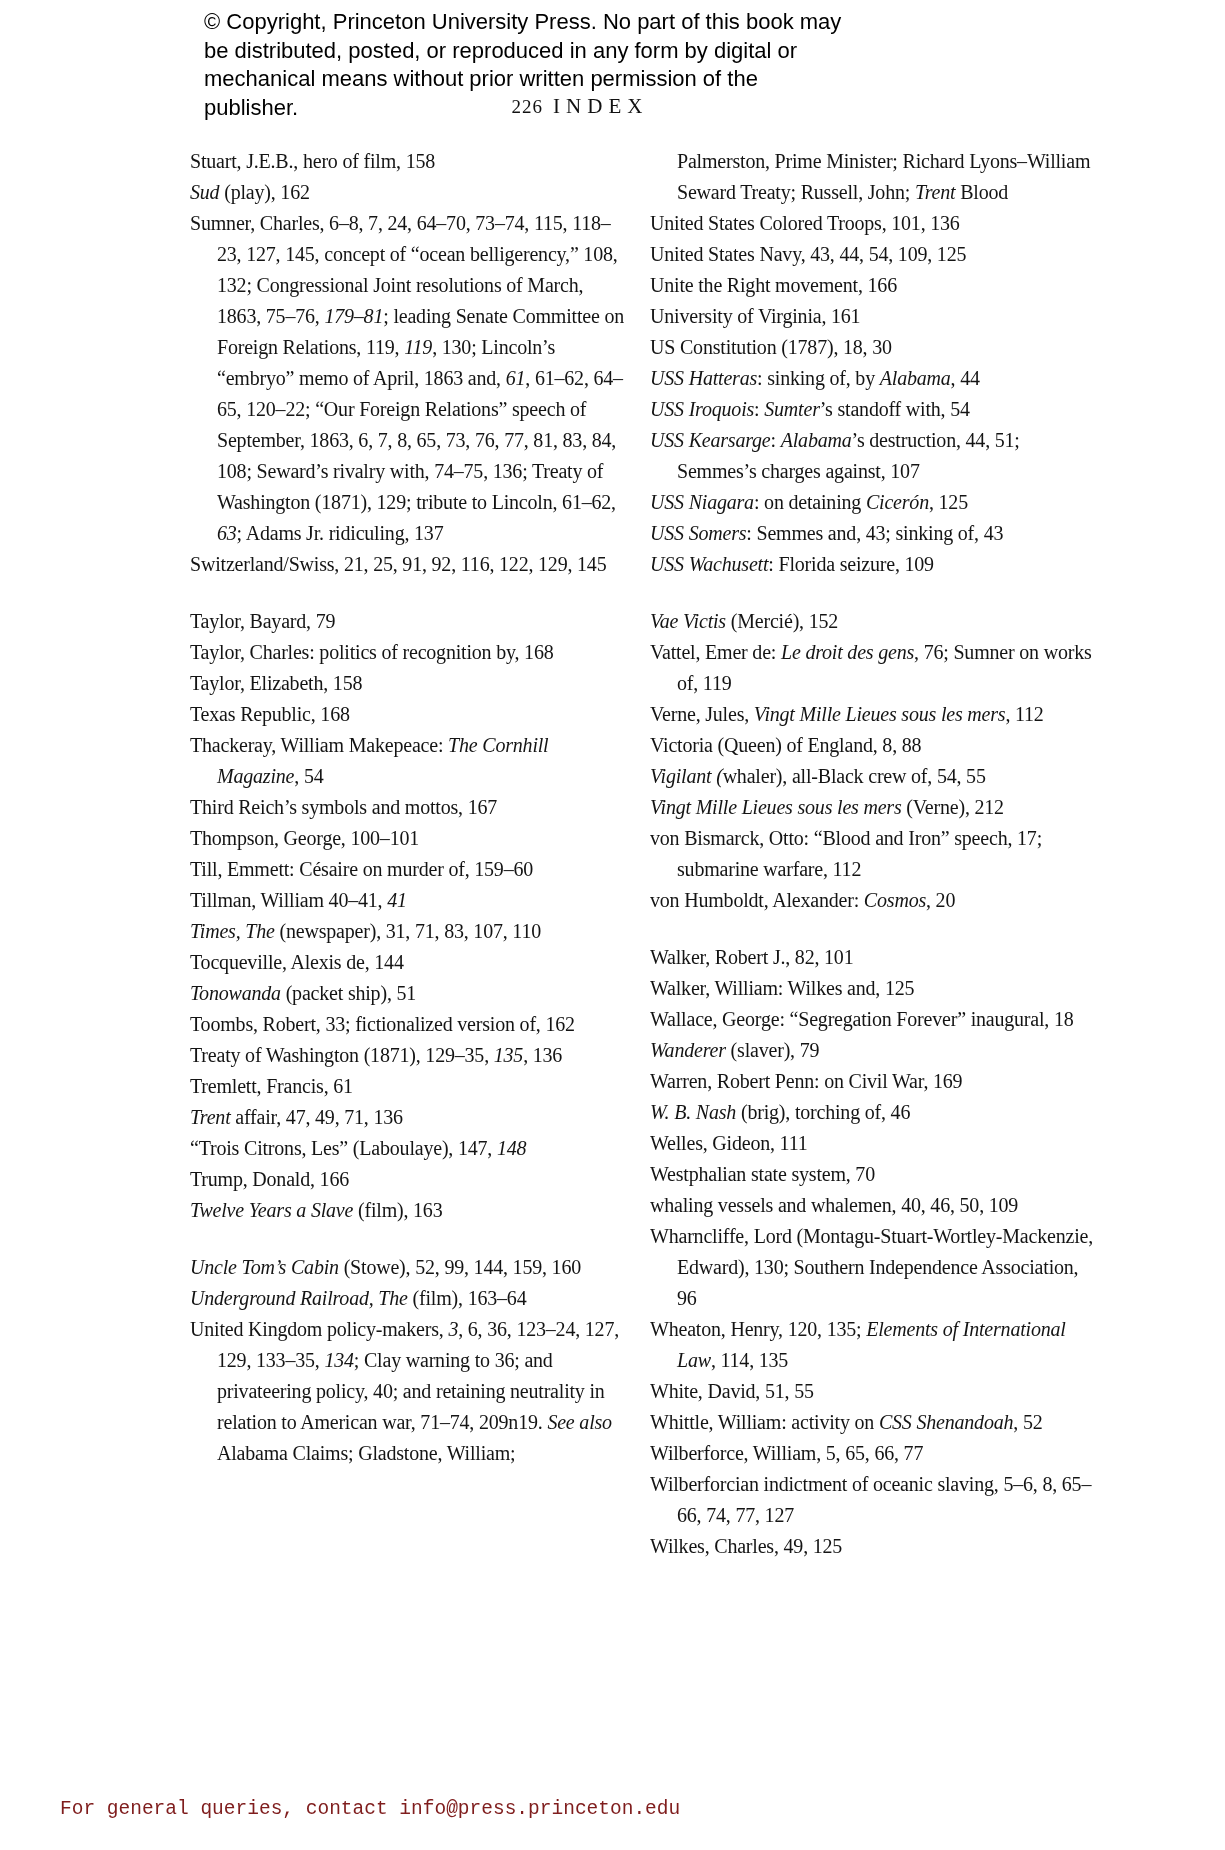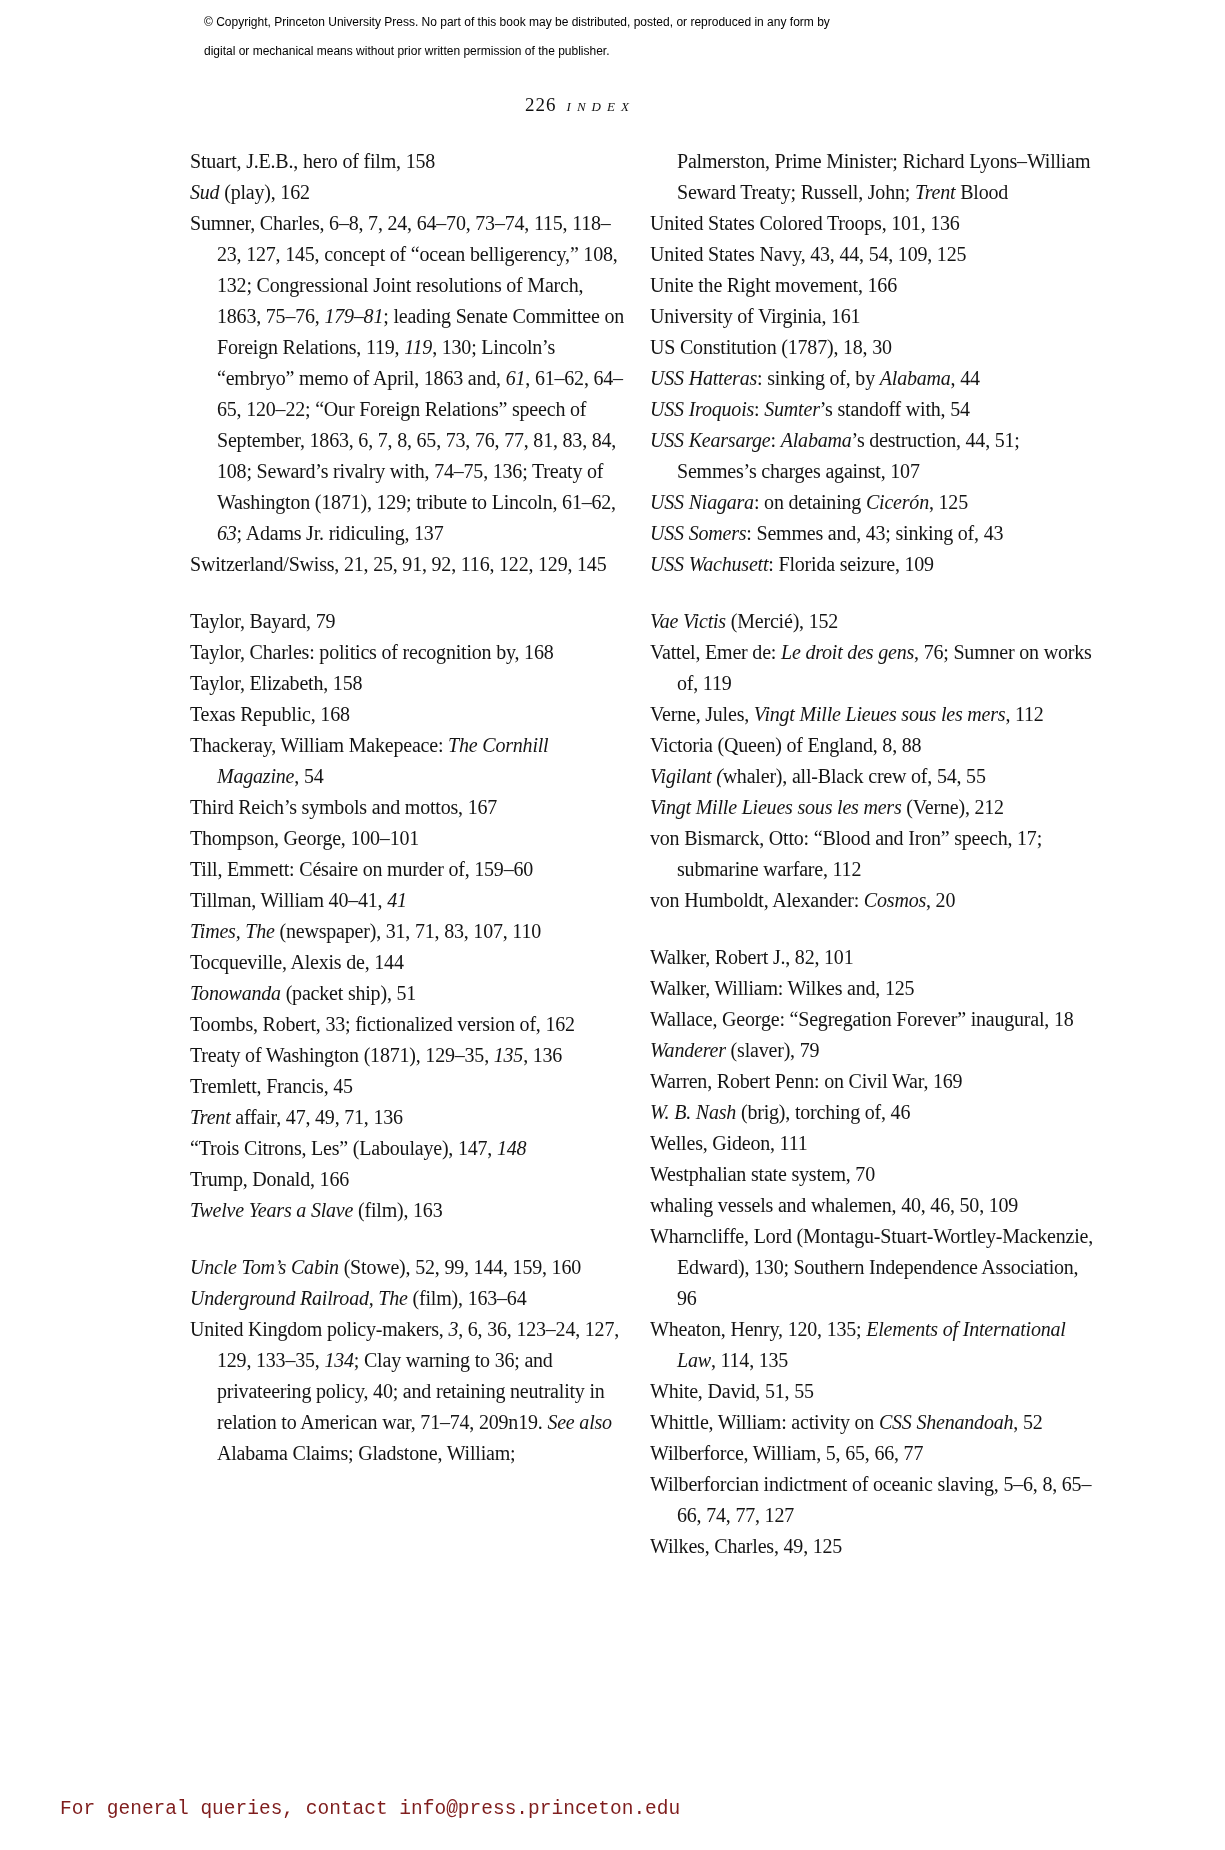--- a/index.html
+++ b/index.html
@@ -4,28 +4,28 @@
 <style>
   html,body{margin:0;padding:0;}
   body{
     width:1225px;height:1850px;background:#ffffff;position:relative;
     font-family:"Liberation Serif",serif;color:#0f0f0f;
     -webkit-font-smoothing:antialiased;
   }
   .copyright{
     position:absolute;left:204px;top:8px;width:640px;
     font-family:"Liberation Sans",sans-serif;
-    font-size:12px;line-height:28.5px;color:#000;
+    font-size:22px;line-height:28.5px;color:#000;
   }
   .pagehead{
     position:absolute;left:380px;top:94px;width:400px;text-align:center;
     font-size:19px;color:#111;
   }
   .pagenum{margin-right:10px;letter-spacing:1px;}
-  .section{letter-spacing:6px;font-size:13px;font-style:italic;}
+  .section{letter-spacing:6px;font-size:21px;}
   .col{
     position:absolute;top:146px;
     font-size:20px;line-height:31px;letter-spacing:-0.2px;color:#141414;
   }
   .col-left{left:190px;width:436px;}
   .col-right{left:650px;width:452px;}
   .entry{padding-left:27px;text-indent:-27px;}
   .entry.gap{margin-top:26px;}
   .entry.cont{text-indent:0;}
   .it{font-style:italic;}
@@ -57,21 +57,21 @@
       <div class="entry"><span>Thackeray, William Makepeace: </span><span class="it">The Cornhill Magazine</span><span>, 54</span></div>
       <div class="entry"><span>Third Reich’s symbols and mottos, 167</span></div>
       <div class="entry"><span>Thompson, George, 100–101</span></div>
       <div class="entry"><span>Till, Emmett: Césaire on murder of, 159–60</span></div>
       <div class="entry"><span>Tillman, William 40–41, </span><span class="it">41</span></div>
       <div class="entry"><span class="it">Times, The</span><span> (newspaper), 31, 71, 83, 107, 110</span></div>
       <div class="entry"><span>Tocqueville, Alexis de, 144</span></div>
       <div class="entry"><span class="it">Tonowanda</span><span> (packet ship), 51</span></div>
       <div class="entry"><span>Toombs, Robert, 33; fictionalized version of, 162</span></div>
       <div class="entry"><span>Treaty of Washington (1871), 129–35, </span><span class="it">135</span><span>, 136</span></div>
-      <div class="entry"><span>Tremlett, Francis, 45</span></div>
+      <div class="entry"><span>Tremlett, Francis, 61</span></div>
       <div class="entry"><span class="it">Trent</span><span> affair, 47, 49, 71, 136</span></div>
       <div class="entry"><span>“Trois Citrons, Les” (Laboulaye), 147, </span><span class="it">148</span></div>
       <div class="entry"><span>Trump, Donald, 166</span></div>
       <div class="entry"><span class="it">Twelve Years a Slave</span><span> (film), 163</span></div>
       <div class="entry gap"><span class="it">Uncle Tom’s Cabin</span><span> (Stowe), 52, 99, 144, 159, 160</span></div>
       <div class="entry"><span class="it">Underground Railroad, The</span><span> (film), 163–64</span></div>
       <div class="entry"><span>United Kingdom policy-makers, </span><span class="it">3</span><span>, 6, 36, 123–24, 127, 129, 133–35, </span><span class="it">134</span><span>; Clay warning to 36; and privateering policy, 40; and retaining neutrality in relation to American war, 71–74, 209n19. </span><span class="it">See also</span><span> Alabama Claims; Gladstone, William;</span></div>
     </div>
 
   <div class="col col-right" id="col-right">

